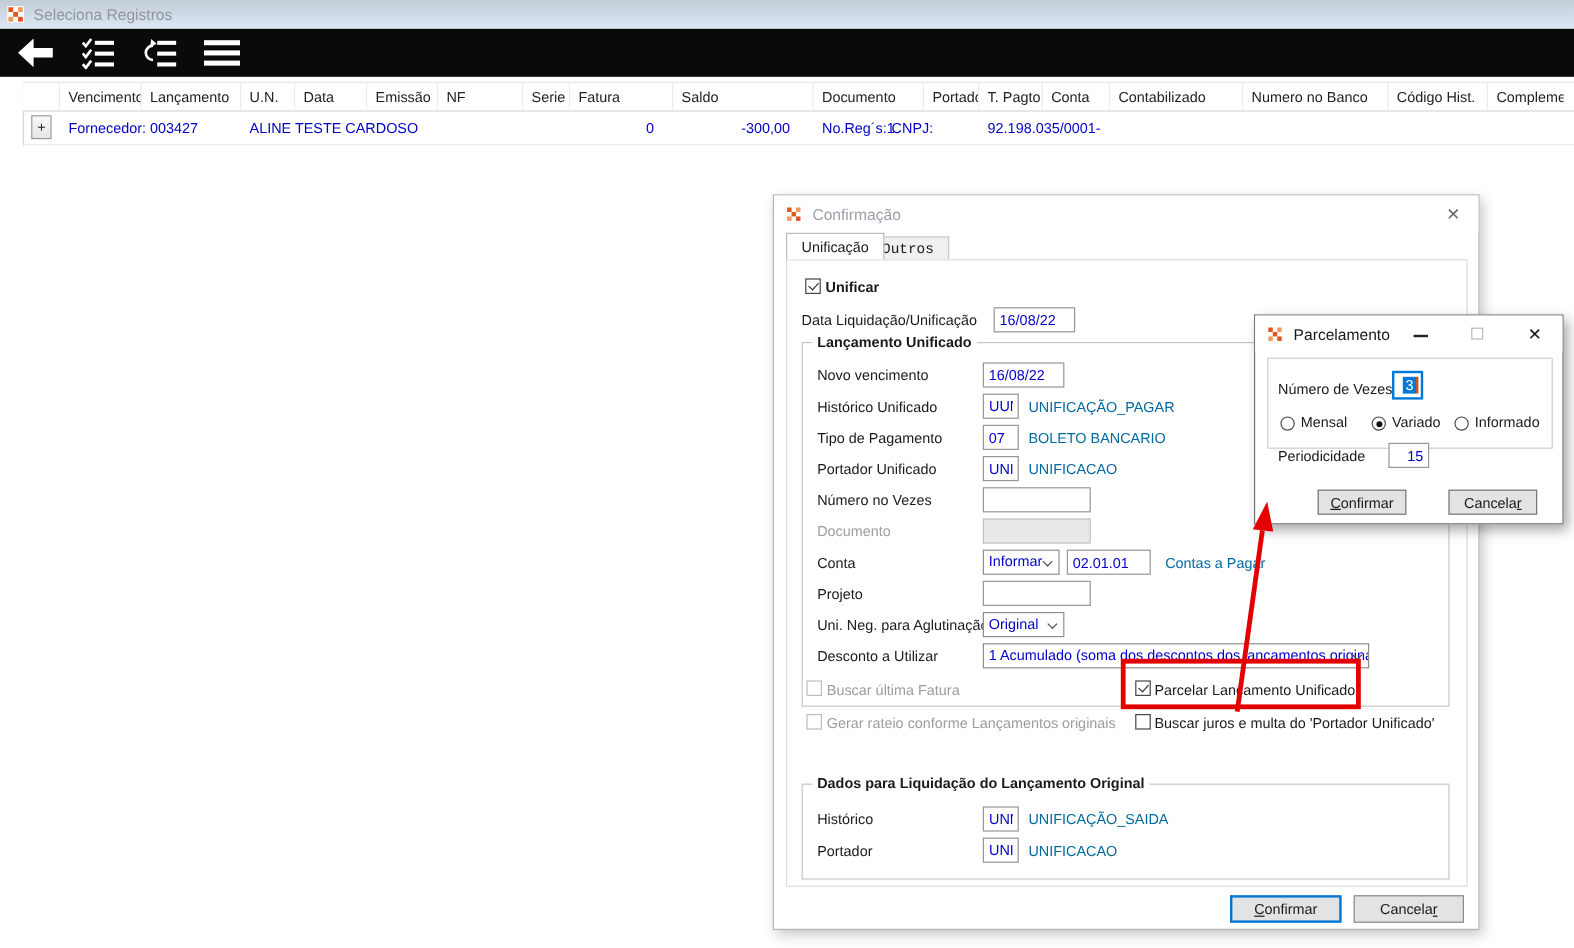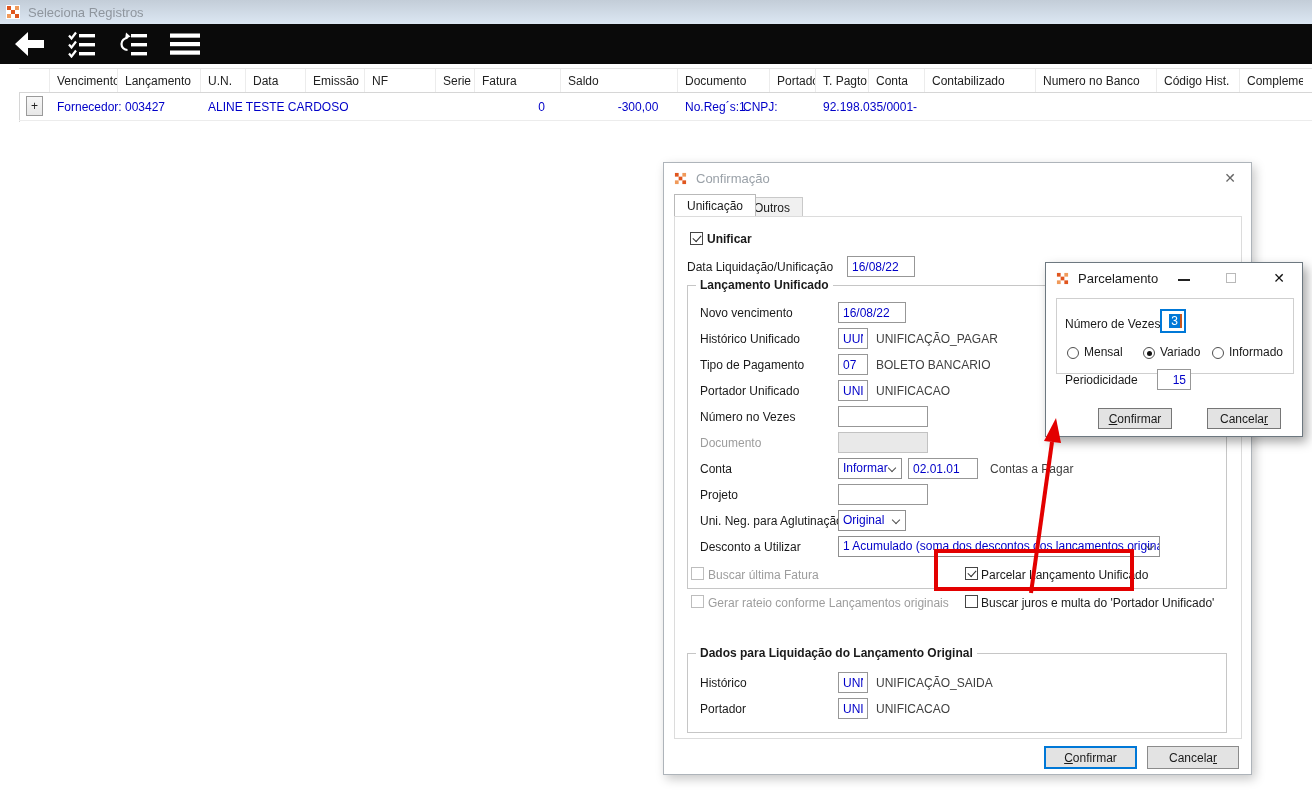--- a/index.html
+++ b/index.html
@@ -28,39 +28,39 @@
   .grid-left-line { left:19px; top:68px; width:1px; height:54px; background:#d6d6d6; }
   .grid-row { left:19px; top:93px; width:1293px; height:28px; position:absolute;
     border-bottom:1px solid #ececec; }
   .grid-row .cellv { position:absolute; top:7px; color:#0000c8; white-space:nowrap; }
   .expander { position:absolute; left:7px; top:3px; width:17px; height:20px;
     background:linear-gradient(#f7f7f7,#e7e7e7); border:1px solid #9a9a9a;
     font-size:12px; line-height:17px; text-align:center; color:#222; padding:0; }
 
   
   .dialog { background:#fff; }
-  .dlg-confirm { left:663px; top:162px; width:589px; height:613px;
+  .dlg-confirm { left:644px; top:162px; width:589px; height:613px;
     border:1px solid #aeb4ba; box-shadow:3px 4px 10px rgba(0,0,0,.22); }
   .dlg-parcel { left:1045px; top:262px; width:258px; height:175px;
     border:1px solid #6d7880; box-shadow:4px 5px 10px rgba(0,0,0,.35); z-index:20; }
   .dlg-titlebar { position:absolute; left:0; top:0; right:0; height:30px;
     display:flex; align-items:center; padding-left:10px; background:#fff; }
   .dlg-title-gray { color:#9aa1a8; font-size:13px; margin-left:9px; }
   .dlg-title-dark { color:#1a1a1a; font-size:13px; margin-left:9px; }
   .x-btn { position:absolute; top:6px; width:18px; height:18px; text-align:center;
     line-height:18px; font-size:14px; color:#444; }
 
   .tab { position:absolute; font-size:12px; padding:4px 12px 3px 12px; }
   .tab-active { background:#fff; border:1px solid #b9b9b9; border-bottom:none; z-index:3; }
-  .tab-idle { background:#f0f0f0; border:1px solid #c9c9c9; border-bottom:none; padding-top:3px; }
+  .tab-idle { background:#f0f0f0; border:1px solid #c9c9c9; border-bottom:none; padding-top:3px;font-family:Liberation Mono, monospace; }
   .panel { position:absolute; border:1px solid #dcdcdc; background:#fff; }
 
   .lbl { position:absolute; white-space:nowrap; }
   .dis { color:#9d9d9d; }
-  .blue { color:#404040; }
+  .blue { color:#0369a1; }
   .bold { font-weight:bold; }
 
   input.tb { position:absolute; border:1px solid #979797; background:#fff; color:#0000c8;
     font:inherit; padding:1px 4px; }
   input.tb:disabled, .tb.off { background:#e9e9e9; border-color:#c2c2c2; }
 
   .combo { position:absolute; border:1px solid #8f8f8f; background:#fff;
     padding:2px 16px 2px 4px; color:#0000c8; overflow:hidden; white-space:nowrap; }
   .chev { position:absolute; right:6px; top:6px; width:6px; height:6px;
     border-right:1.5px solid #4f4f4f; border-bottom:1.5px solid #4f4f4f;

